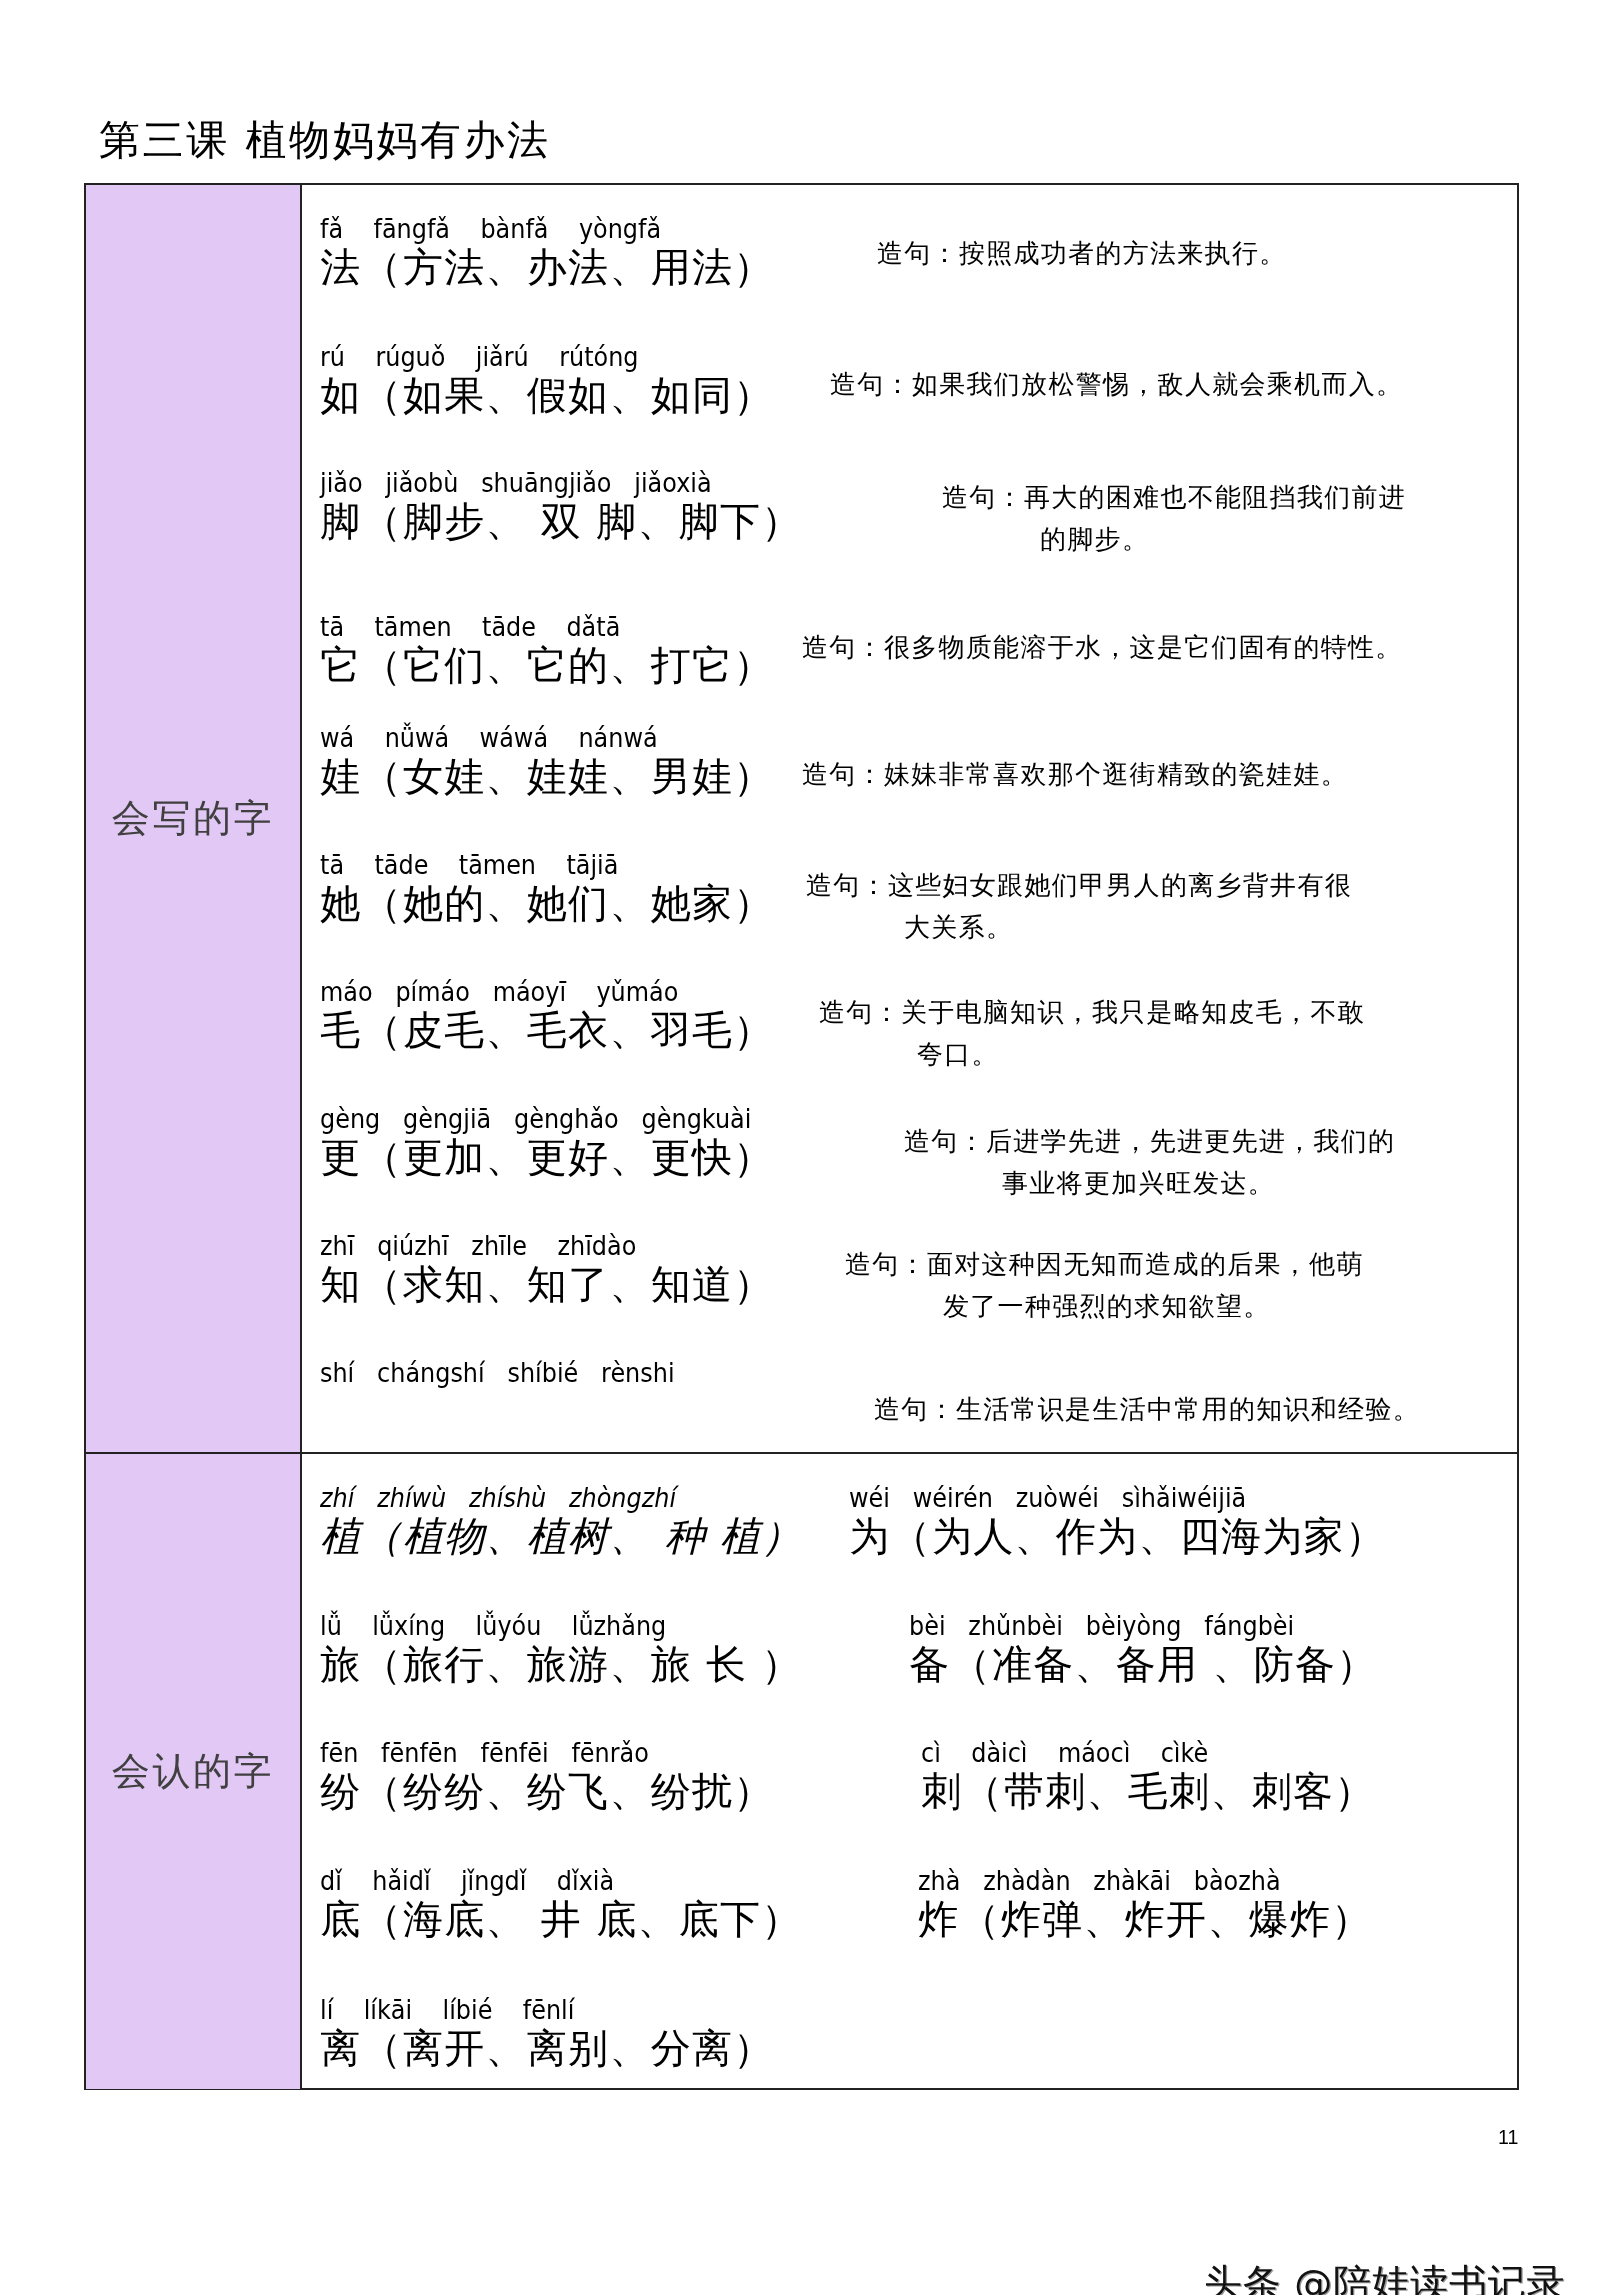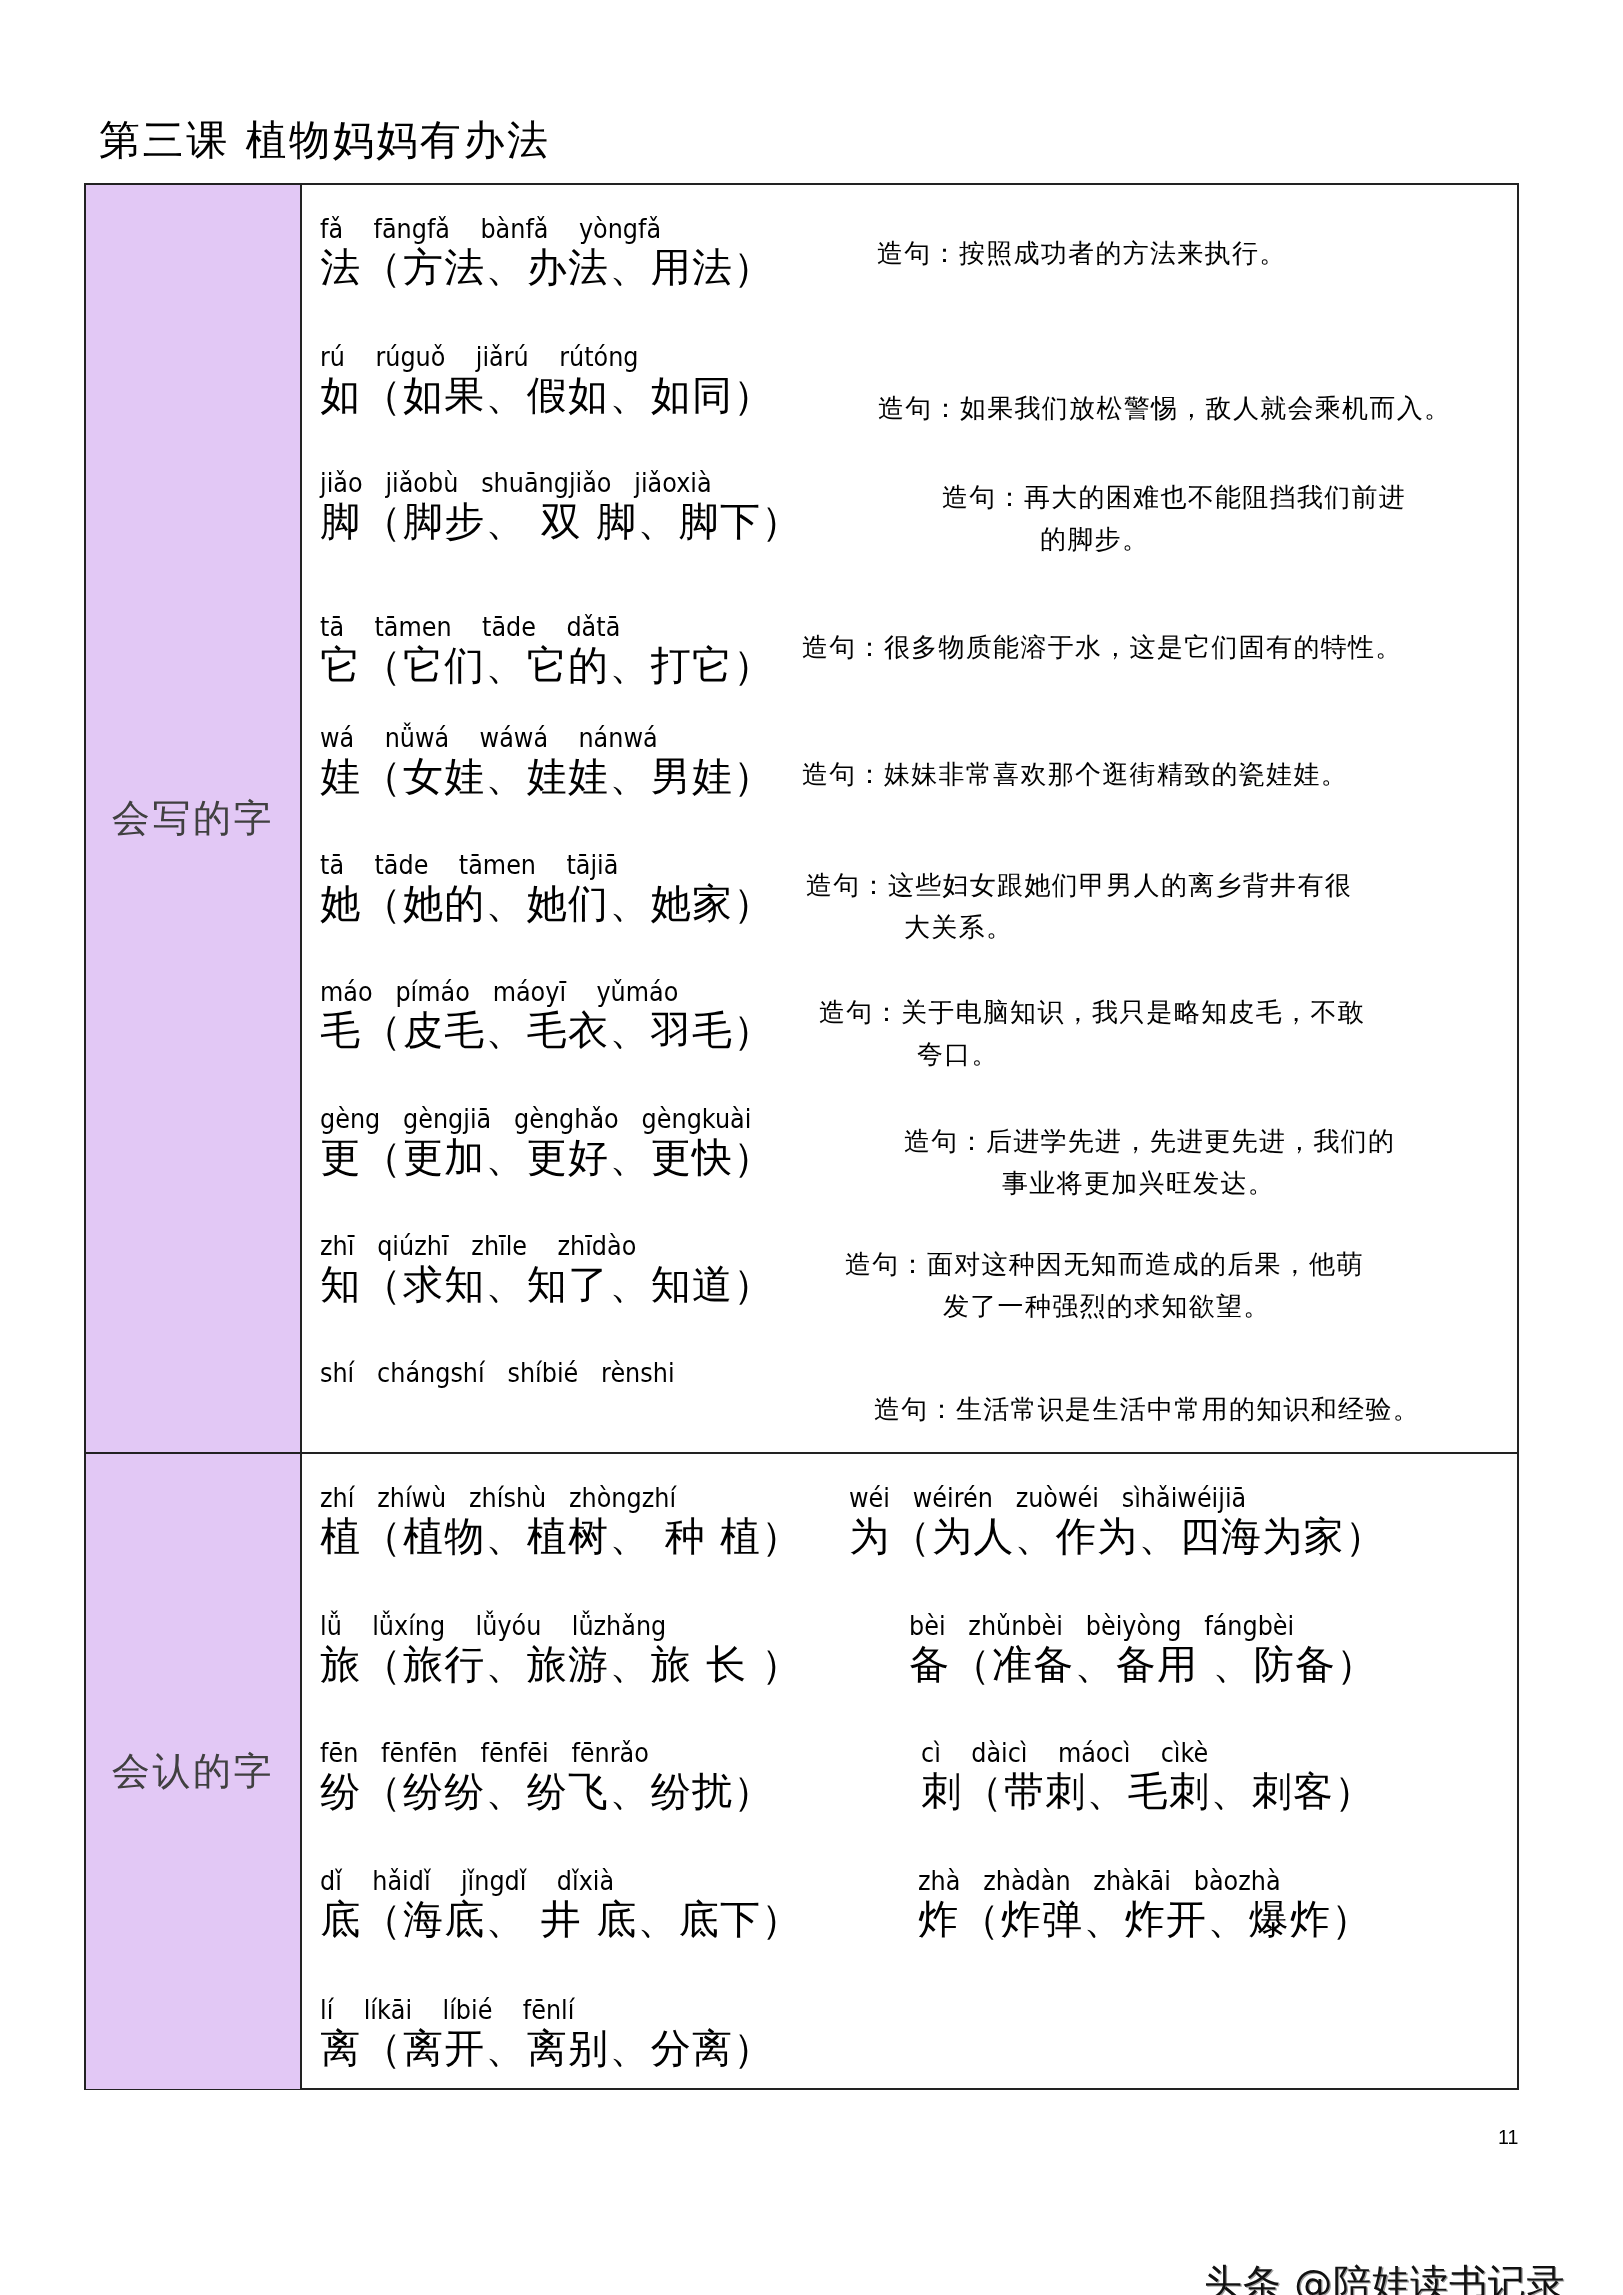--- a/index.html
+++ b/index.html
@@ -49,21 +49,21 @@
         <div class="hz">法（方法、办法、用法）</div>
       </div>
       <div class="sent" style="left:575px; top:47px;">
         <span>造句：按照成功者的方法来执行。</span>
       </div>
 
       <div class="entry" style="top:157px;">
         <div class="py">rú    rúguǒ    jiǎrú    rútóng</div>
         <div class="hz">如（如果、假如、如同）</div>
       </div>
-      <div class="sent" style="left:528px; top:202px;margin-left:48px;">
+      <div class="sent" style="left:528px; top:178px;">
         <span>造句：如果我们放松警惕，敌人就会乘机而入。</span>
       </div>
 
       <div class="entry" style="top:283px;">
         <div class="py">jiǎo   jiǎobù   shuāngjiǎo   jiǎoxià</div>
         <div class="hz">脚（脚步、 双 脚、脚下）</div>
       </div>
       <div class="sent" style="left:640px; top:291px;">
         <span>造句：再大的困难也不能阻挡我们前进</span>
         <span class="cont" style="padding-left:98px;">的脚步。</span>
@@ -131,21 +131,21 @@
     </div>
   </div>
 
   <div class="section sec-read">
     <div class="label-cell">
       <span>会认的字</span>
     </div>
     <div class="content">
 
       <div class="entry" style="top:29px;">
-        <div class="pair" style="left:0; top:0;">
+        <div class="pair" style="left:0; top:0;font-style:italic;">
           <div class="py">zhí   zhíwù   zhíshù   zhòngzhí</div>
           <div class="hz">植（植物、植树、 种 植）</div>
         </div>
         <div class="pair" style="left:529px; top:0;">
           <div class="py">wéi   wéirén   zuòwéi   sìhǎiwéijiā</div>
           <div class="hz">为（为人、作为、四海为家）</div>
         </div>
       </div>
 
       <div class="entry" style="top:157px;">

